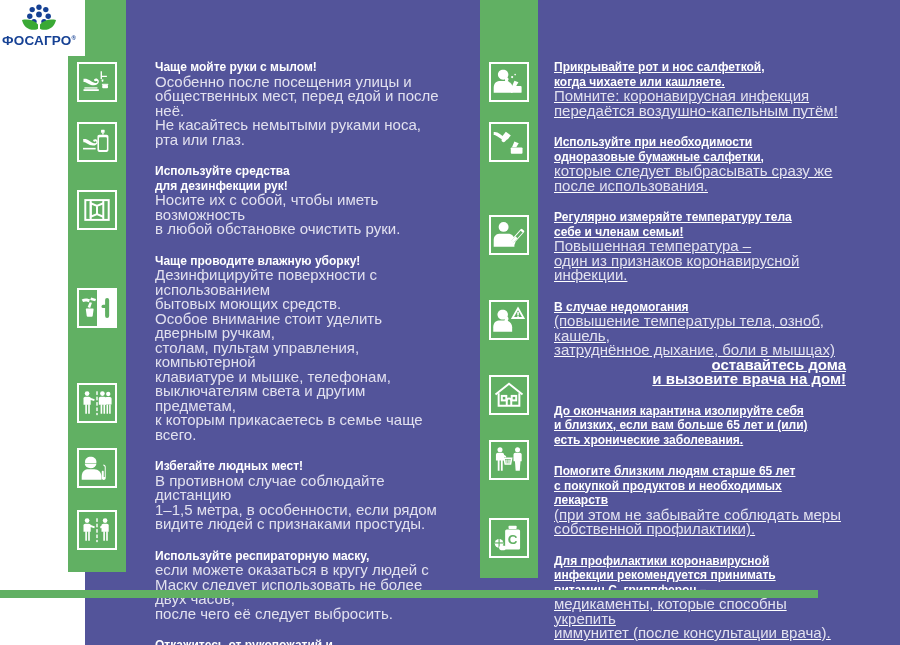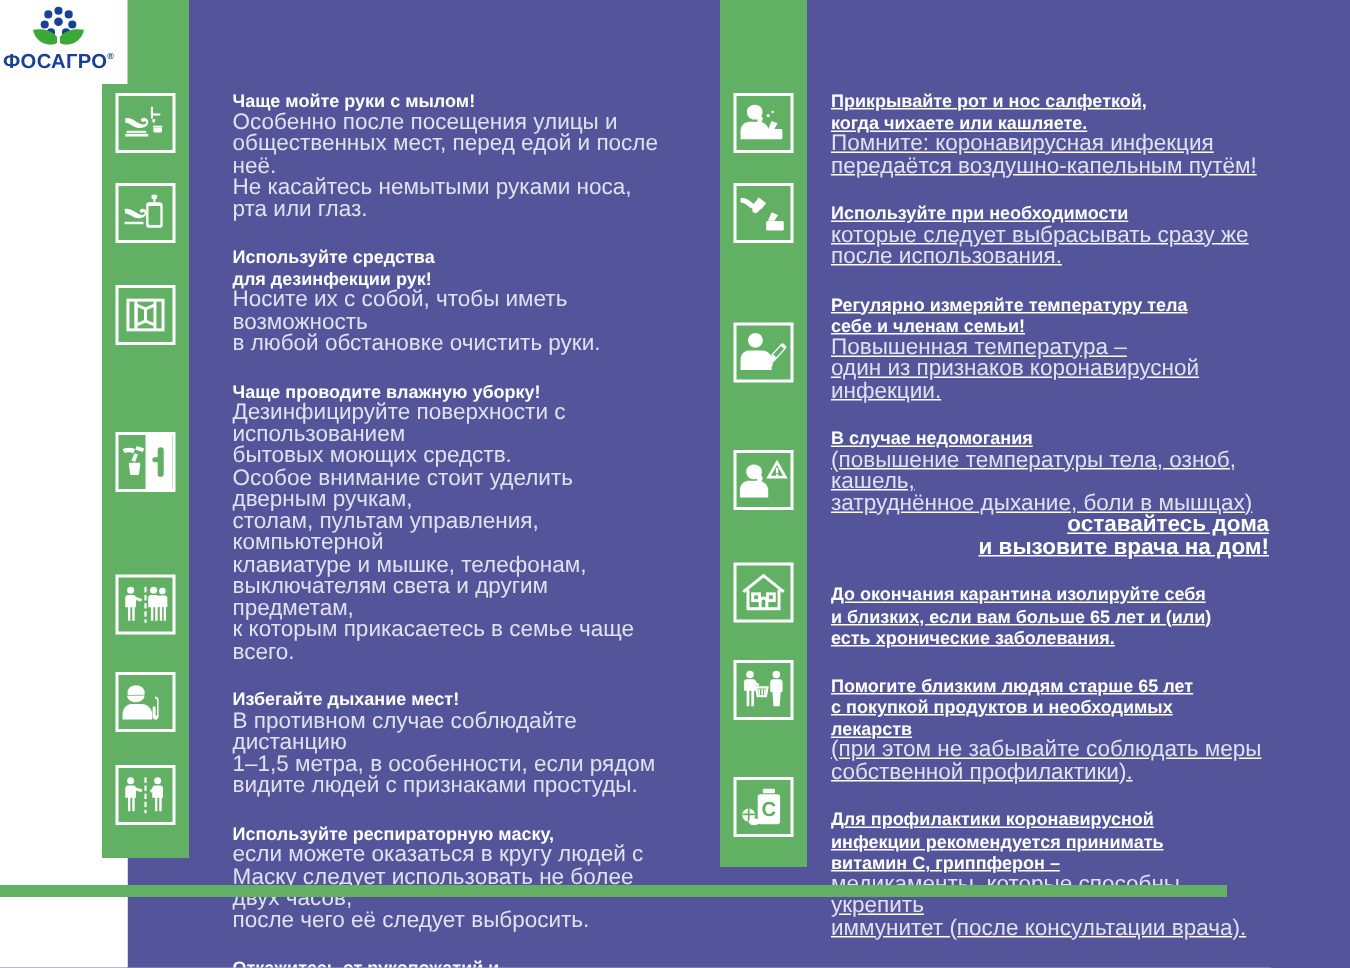--- a/index.html
+++ b/index.html
@@ -359,21 +359,21 @@
       <div class="b-body">Дезинфицируйте поверхности с использованием</div>
       <div class="b-body">бытовых моющих средств.</div>
       <div class="b-body">Особое внимание стоит уделить дверным ручкам,</div>
       <div class="b-body">столам, пультам управления, компьютерной</div>
       <div class="b-body">клавиатуре и мышке, телефонам,</div>
       <div class="b-body">выключателям света и другим предметам,</div>
       <div class="b-body">к которым прикасаетесь в семье чаще всего.</div>
     </div>
 
     <div class="block">
-      <div class="b-head">Избегайте дыхание мест!</div>
+      <div class="b-head">Избегайте людных мест!</div>
       <div class="b-body">В противном случае соблюдайте дистанцию</div>
       <div class="b-body">1–1,5 метра, в особенности, если рядом</div>
       <div class="b-body">видите людей с признаками простуды.</div>
     </div>
 
     <div class="block">
       <div class="b-head">Используйте респираторную маску,</div>
       <div class="b-body">если можете оказаться в кругу людей с</div>
       <div class="b-body">Маску следует использовать не более двух часов,</div>
       <div class="b-body">после чего её следует выбросить.</div>
@@ -390,20 +390,21 @@
 
     <div class="block">
       <div class="b-head">Прикрывайте рот и нос салфеткой,</div>
       <div class="b-head">когда чихаете или кашляете.</div>
       <div class="b-body">Помните: коронавирусная инфекция</div>
       <div class="b-body">передаётся воздушно-капельным путём!</div>
     </div>
 
     <div class="block">
       <div class="b-head">Используйте при необходимости</div>
+      <div class="b-head">одноразовые бумажные салфетки,</div>
       <div class="b-body">которые следует выбрасывать сразу же</div>
       <div class="b-body">после использования.</div>
     </div>
 
     <div class="block">
       <div class="b-head">Регулярно измеряйте температуру тела</div>
       <div class="b-head">себе и членам семьи!</div>
       <div class="b-body">Повышенная температура –</div>
       <div class="b-body">один из признаков коронавирусной инфекции.</div>
     </div>

